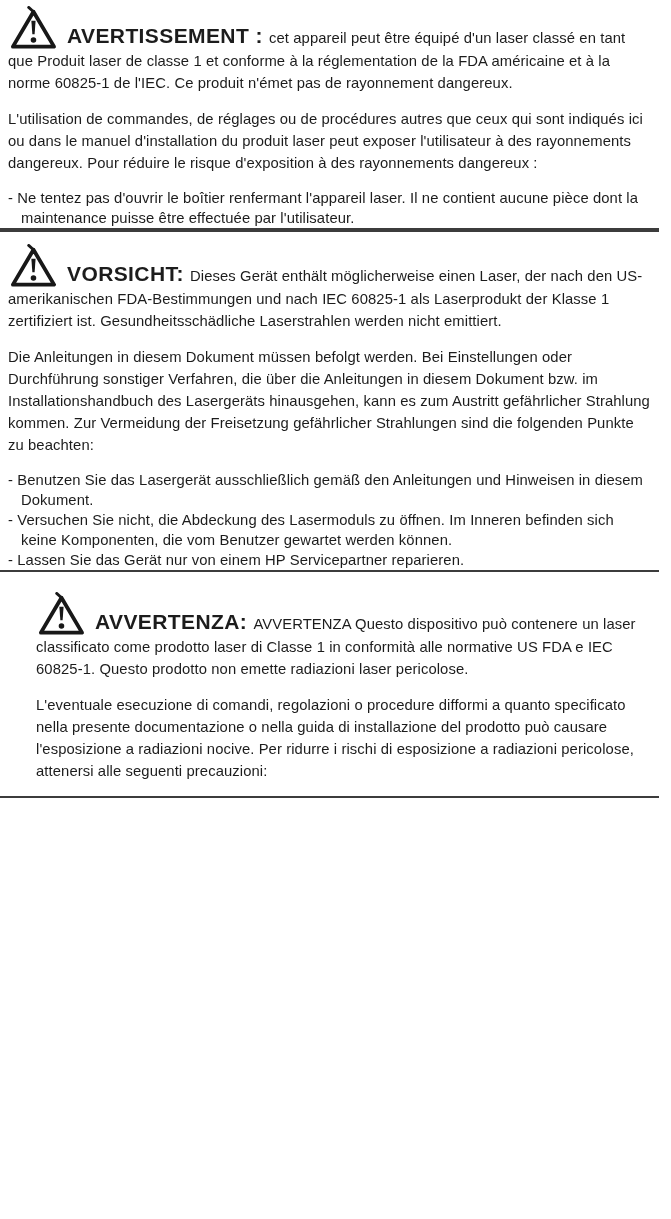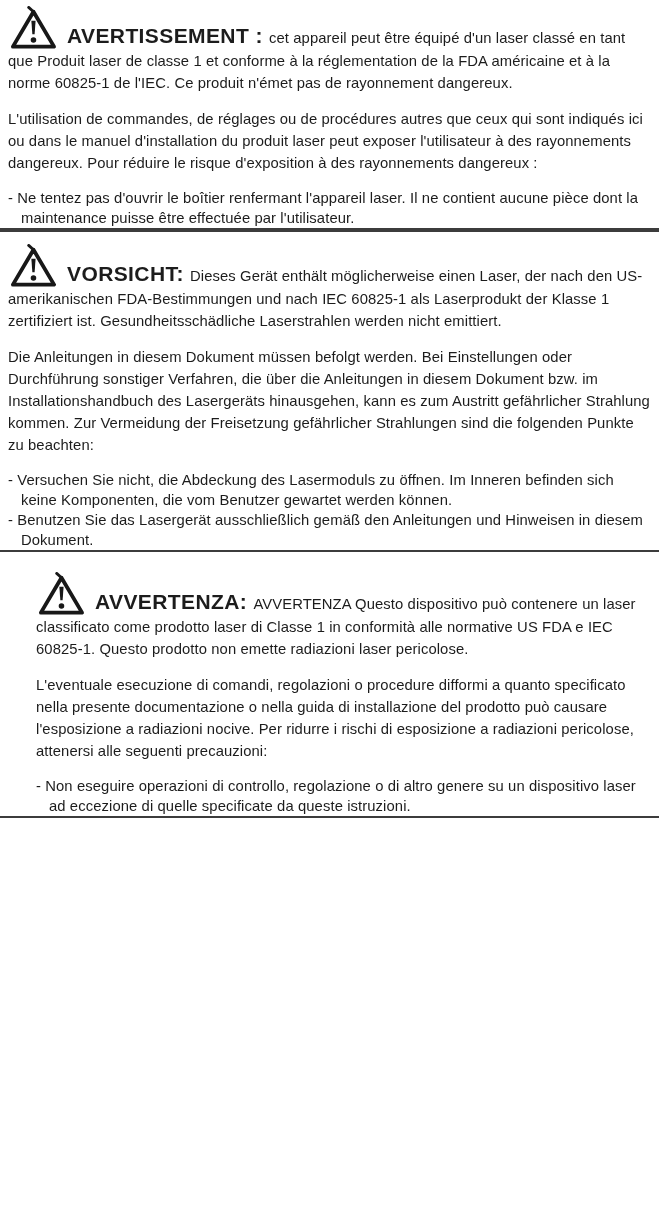--- a/index.html
+++ b/index.html
@@ -88,40 +88,40 @@
           <path d="M5 42.5 L26.5 6 L48 42.5 Z" fill="none" stroke="currentColor" stroke-width="4" stroke-linejoin="round"></path>
           <path d="M26.5 6 L21.5 1.5" fill="none" stroke="currentColor" stroke-width="3" stroke-linecap="round"></path>
           <path d="M24.3 15.5 L28.7 15.5 L27.7 29.5 L25.3 29.5 Z" fill="currentColor"></path>
           <circle cx="26.5" cy="35.5" r="2.9" fill="currentColor"></circle>
         </svg>
       </span><b class="warn-term">VORSICHT:</b>
       <span class="intro-text">Dieses Gerät enthält möglicherweise einen Laser, der nach den US-amerikanischen FDA-Bestimmungen und nach IEC 60825-1 als Laserprodukt der Klasse 1 zertifiziert ist. Gesundheitsschädliche Laserstrahlen werden nicht emittiert.</span>
     </p>
     <p class="para">Die Anleitungen in diesem Dokument müssen befolgt werden. Bei Einstellungen oder Durchführung sonstiger Verfahren, die über die Anleitungen in diesem Dokument bzw. im Installationshandbuch des Lasergeräts hinausgehen, kann es zum Austritt gefährlicher Strahlung kommen. Zur Vermeidung der Freisetzung gefährlicher Strahlungen sind die folgenden Punkte zu beachten:</p>
     <div class="bullets">
+      <div class="bullet">Benutzen Sie das Lasergerät ausschließlich gemäß den Anleitungen und Hinweisen in diesem Dokument.</div>
       <div class="bullet">Versuchen Sie nicht, die Abdeckung des Lasermoduls zu öffnen. Im Inneren befinden sich keine Komponenten, die vom Benutzer gewartet werden können.</div>
-      <div class="bullet">Benutzen Sie das Lasergerät ausschließlich gemäß den Anleitungen und Hinweisen in diesem Dokument.</div>
+      <div class="bullet">Lassen Sie das Gerät nur von einem HP Servicepartner reparieren.</div>
     </div>
   </section>
 
   <hr class="rule rule-pre-it">
 
   <section class="warning-block section-it" lang="it">
     <p class="intro">
       <span class="warn-icon">
         <svg viewBox="0 0 52 46" aria-hidden="true">
           <path d="M5 42.5 L26.5 6 L48 42.5 Z" fill="none" stroke="currentColor" stroke-width="4" stroke-linejoin="round"></path>
           <path d="M26.5 6 L21.5 1.5" fill="none" stroke="currentColor" stroke-width="3" stroke-linecap="round"></path>
           <path d="M24.3 15.5 L28.7 15.5 L27.7 29.5 L25.3 29.5 Z" fill="currentColor"></path>
           <circle cx="26.5" cy="35.5" r="2.9" fill="currentColor"></circle>
         </svg>
       </span><b class="warn-term">AVVERTENZA:</b>
       <span class="intro-text">AVVERTENZA Questo dispositivo può contenere un laser classificato come prodotto laser di Classe 1 in conformità alle normative US FDA e IEC 60825-1. Questo prodotto non emette radiazioni laser pericolose.</span>
     </p>
     <p class="para">L'eventuale esecuzione di comandi, regolazioni o procedure difformi a quanto specificato nella presente documentazione o nella guida di installazione del prodotto può causare l'esposizione a radiazioni nocive. Per ridurre i rischi di esposizione a radiazioni pericolose, attenersi alle seguenti precauzioni:</p>
     <div class="bullets">
-      <div class="bullet">Non eseguire operazioni di controllo, regolazione o di altro genere su un dispositivo laser ad eccezione di quelle specificate da queste istruzioni.</div>
     </div>
   </section>
 
   <hr class="rule rule-end">
 
 </div>
 
 </body></html>

